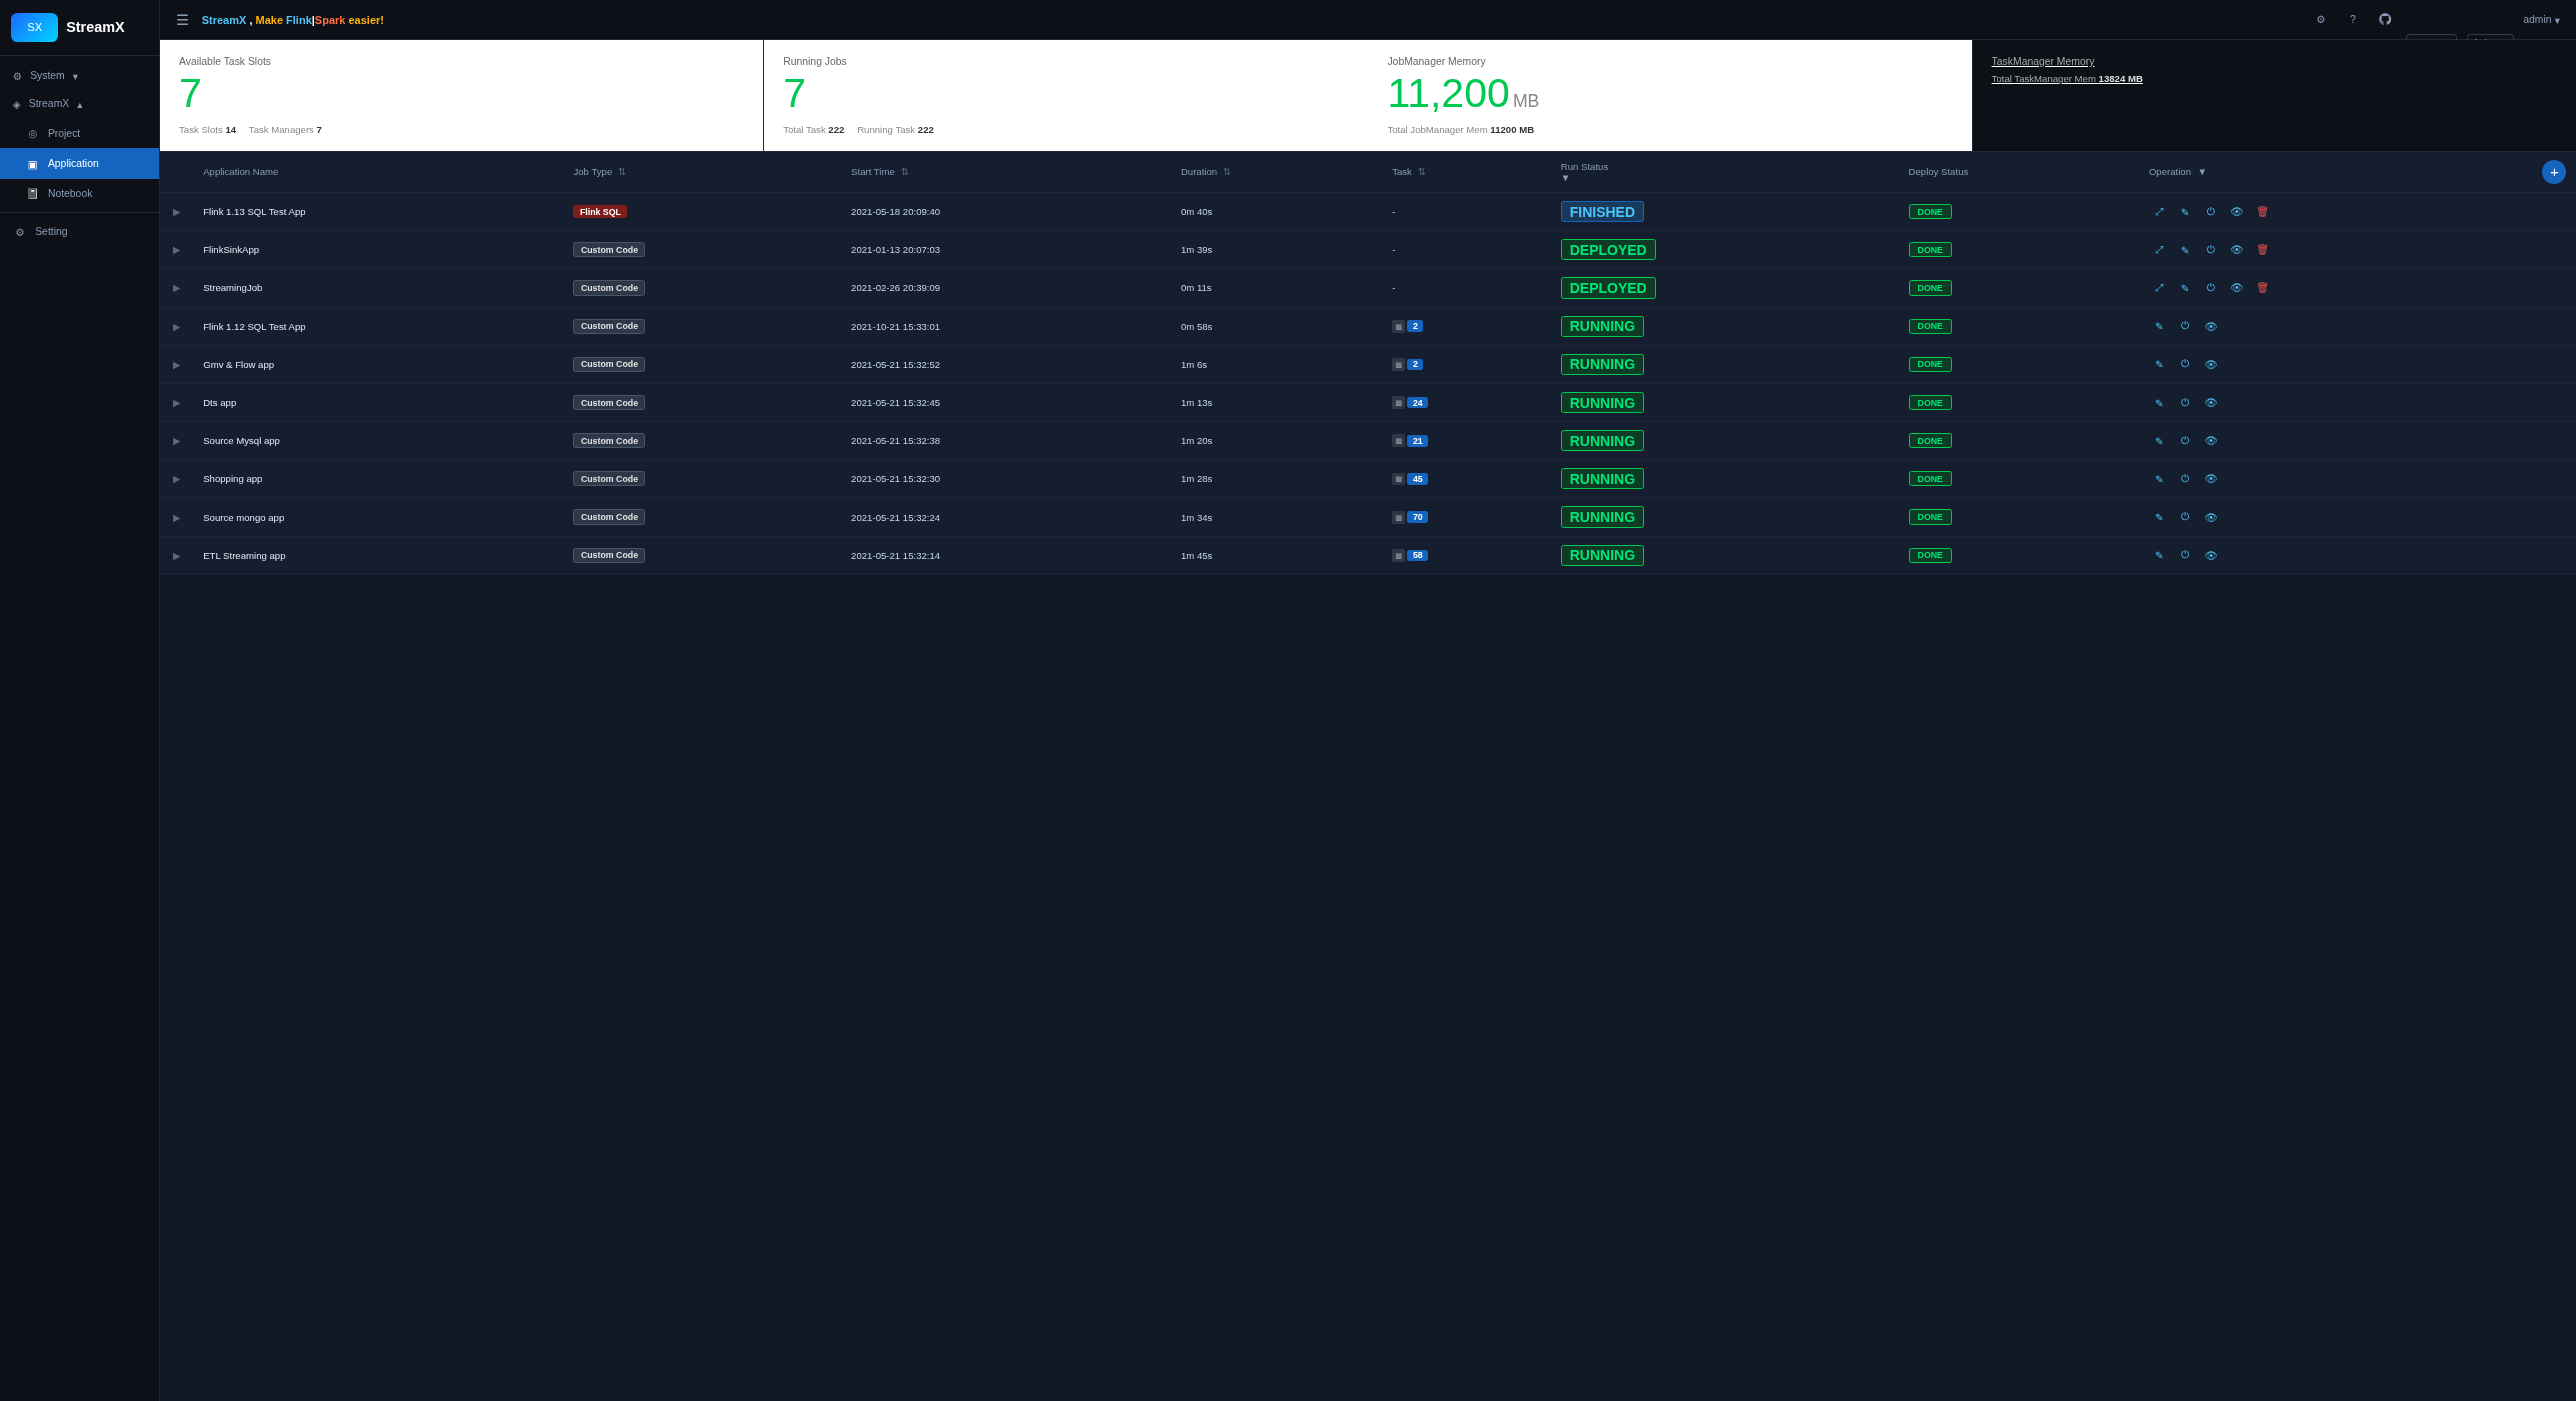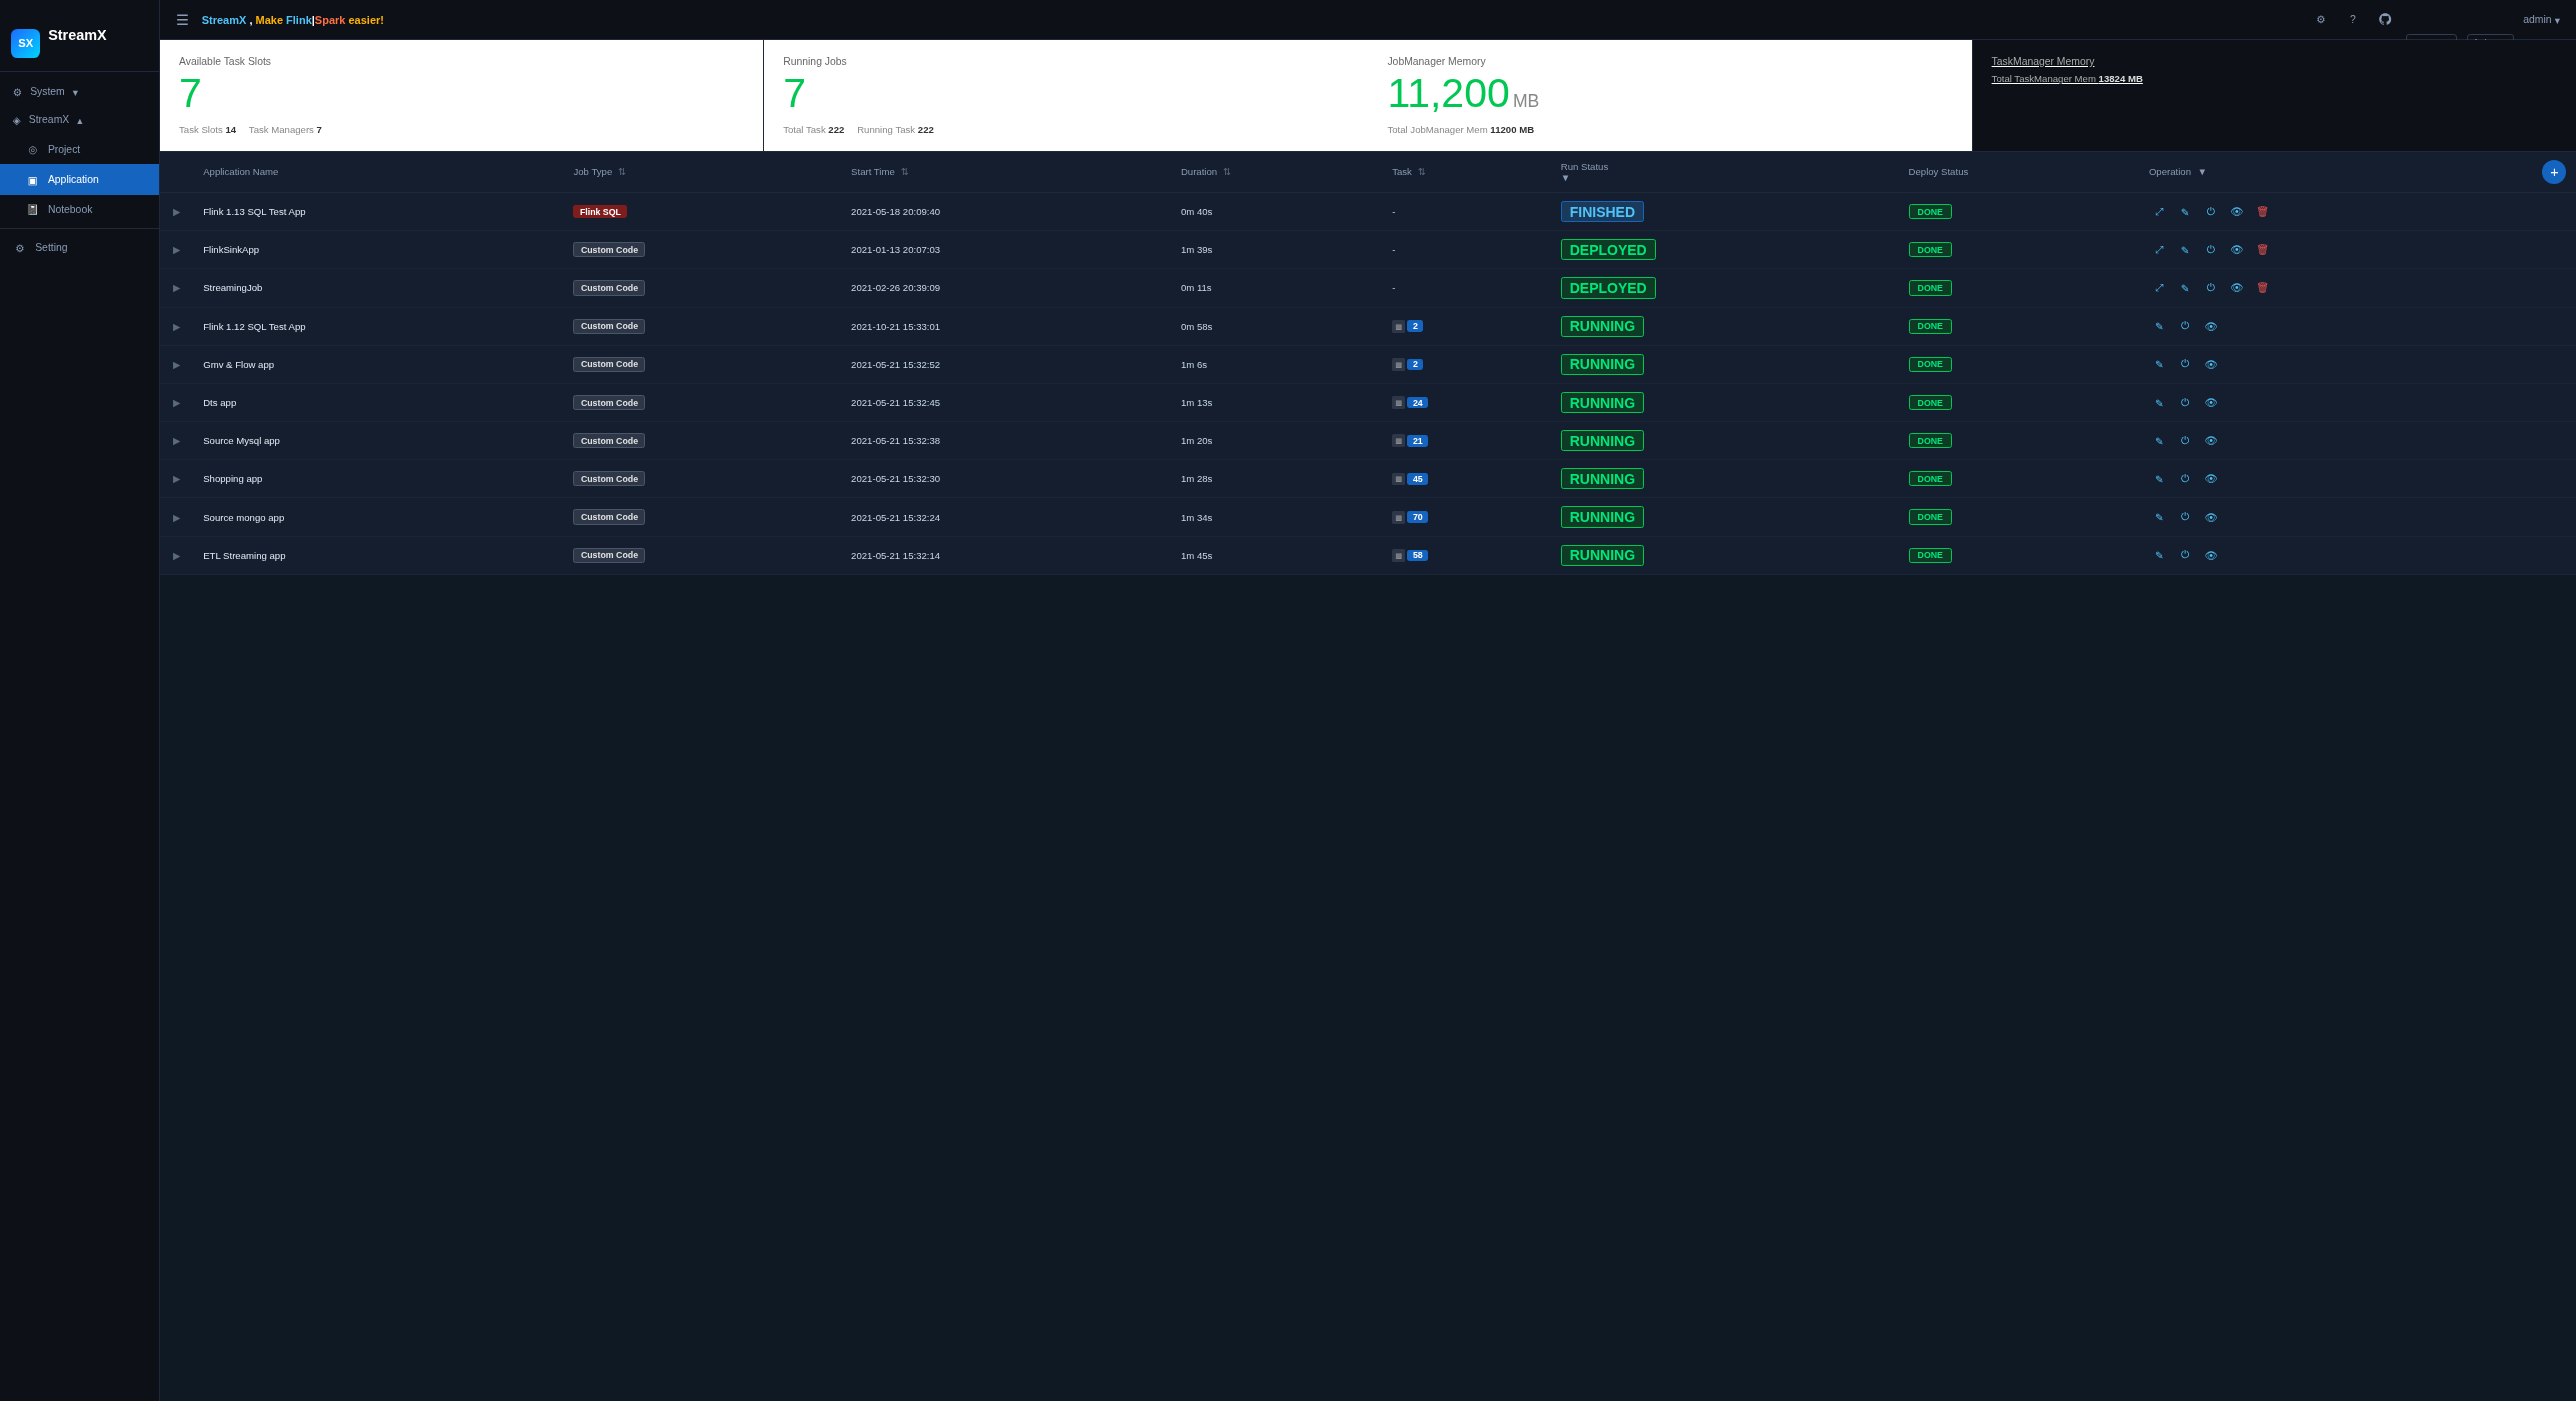--- a/index.html
+++ b/index.html
@@ -1,21 +1,21 @@
 <!DOCTYPE html>
 <html style="font-size:12.8px"><head>
   <meta charset="utf-8">
   <style>
     * { margin: 0; padding: 0; box-sizing: border-box; }
     body { font-family: -apple-system, BlinkMacSystemFont, 'Segoe UI', sans-serif; background: #0d1117; color: #fff; display: flex; height: 100vh; overflow: hidden; font-size: 10.4px; }
 
     
     .sidebar { width: 160px; min-width: 160px; background: #0d1117; display: flex; flex-direction: column; border-right: 0.8px solid #1e2a3a; }
     .logo-area { padding: 12.8px 11.2px; display: flex; align-items: center; gap: 8px; border-bottom: 0.8px solid #1e2a3a; }
-    .logo-icon { width: 29px; height: 29px; background: linear-gradient(135deg, #1a6bff, #00d4ff); border-radius: 6.4px; display: flex; align-items: center; justify-content: center; font-weight: bold; font-size: 11.2px; color: #fff; margin-top: 16px; }
+    .logo-icon { width: 47px; height: 29px; background: linear-gradient(135deg, #1a6bff, #00d4ff); border-radius: 6.4px; display: flex; align-items: center; justify-content: center; font-weight: normal; font-size: 11.2px; color: #fff; }
     .logo-text { font-size: 14.4px; font-weight: 700; color: #fff; }
     .nav-section { padding: 6.4px 0; }
     .nav-item { display: flex; align-items: center; gap: 8px; padding: 8px 12.8px; cursor: pointer; color: #8a9bb5; font-size: 10.4px; transition: background 0.2s; }
     .nav-item.active { background: #1565c0; color: #fff; }
     .nav-item .nav-icon { width: 14.4px; height: 14.4px; display: flex; align-items: center; justify-content: center; flex-shrink: 0; }
     .nav-item .nav-label { flex: 1; }
     .nav-group-label { display: flex; align-items: center; gap: 8px; padding: 8px 12.8px; color: #8a9bb5; font-size: 10.4px; cursor: pointer; }
     .nav-sub-item { padding-left: 25.5px; }
     .divider { height: 0.8px; background: #1e2a3a; margin: 3.2px 0; }
 

